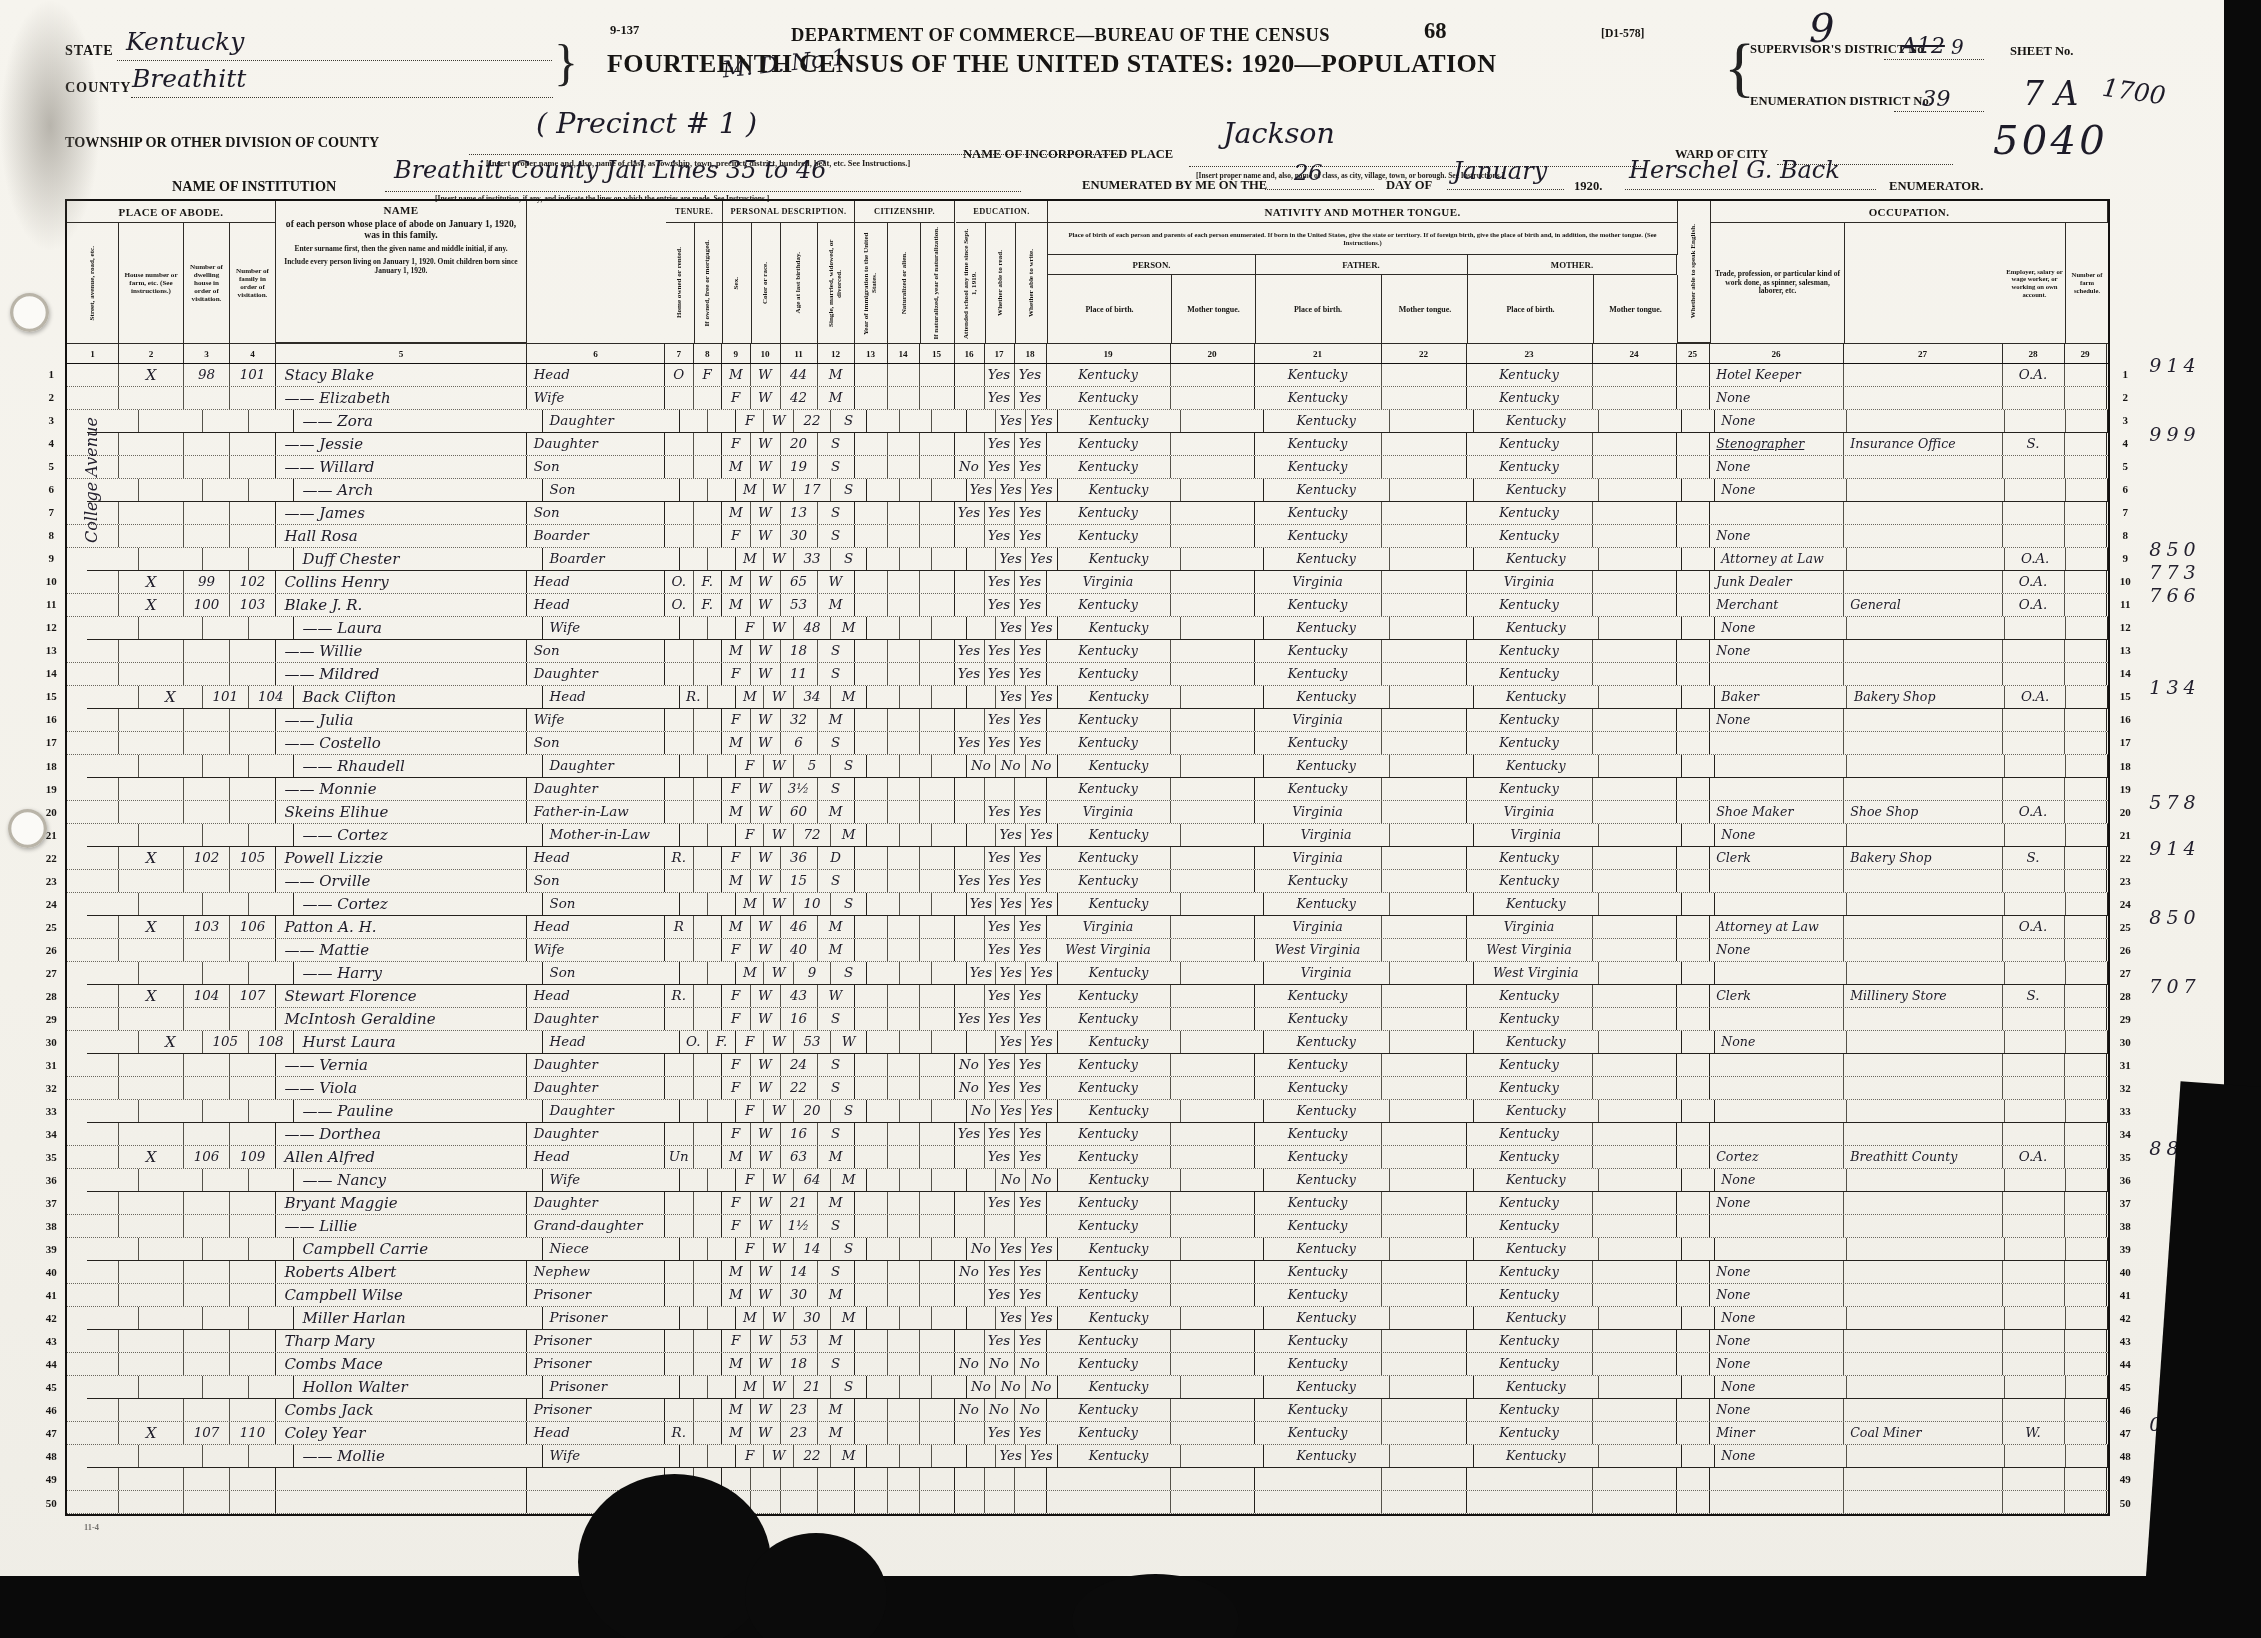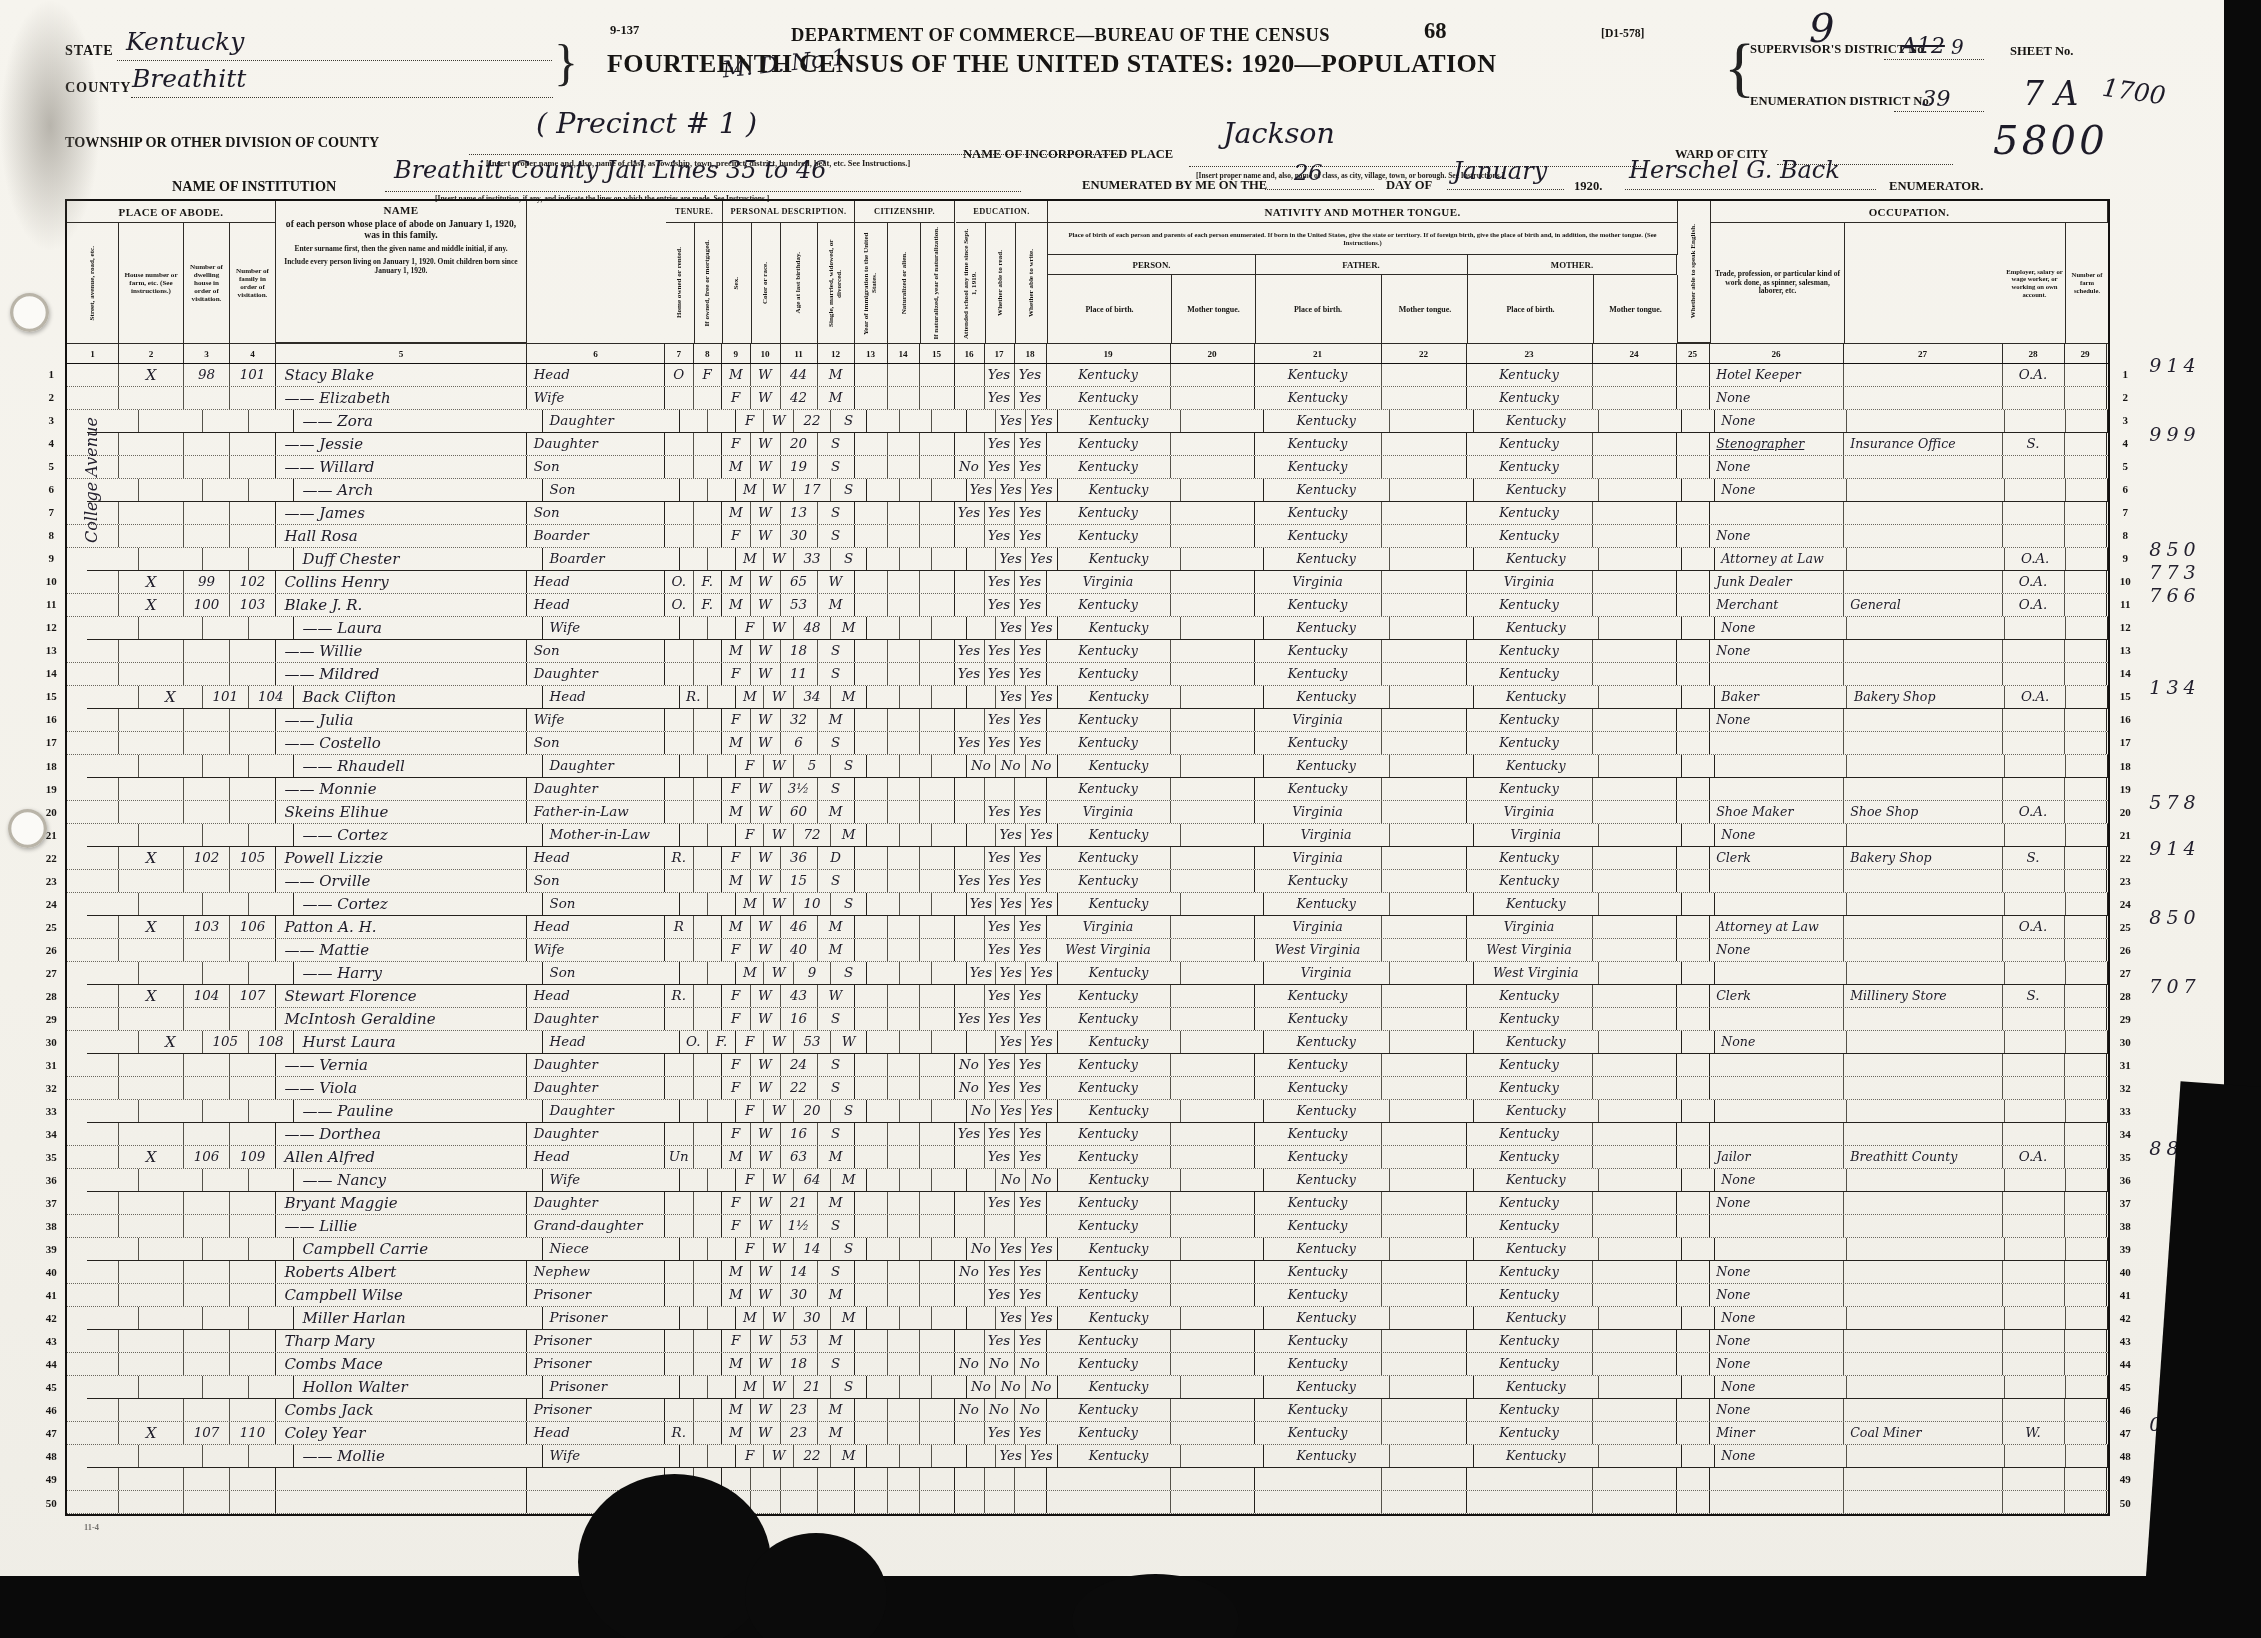--- a/index.html
+++ b/index.html
@@ -102,21 +102,21 @@
   <div class="hwBig" style="left:536px;top:107px;font-size:28.5px;">( Precinct # 1 )</div>
   <div class="dotl" style="left:469px;top:154px;width:653px;"></div>
   <div class="pt hint" style="left:486px;top:159px;">[Insert proper name and, also, name of class, as township, town, precinct, district, hundred, beat, etc.   See Instructions.]</div>
 
   <div class="pt b" style="left:963px;top:147px;font-size:12.6px;">NAME OF INCORPORATED PLACE</div>
   <div class="hwBig" style="left:1223px;top:117px;font-size:28.5px;">Jackson</div>
   <div class="dotl" style="left:1189px;top:166px;width:452px;"></div>
   <div class="pt hint" style="left:1196px;top:171px;font-size:7.5px;">[Insert proper name and, also, name of class, as city, village, town, or borough.   See Instructions.]</div>
   <div class="pt b" style="left:1675px;top:147px;font-size:12.6px;">WARD OF CITY</div>
   <div class="dotl" style="left:1777px;top:164px;width:176px;"></div>
-  <div class="hwBig" style="left:1993px;top:117px;font-size:40px;letter-spacing:3.3px;">5800</div>
+  <div class="hwBig" style="left:1993px;top:117px;font-size:40px;letter-spacing:3.3px;">5040</div>
 
   <div class="pt b" style="left:172px;top:178px;font-size:14.2px;">NAME OF INSTITUTION</div>
   <div class="hwBig" style="left:394px;top:156px;font-size:24px;">Breathitt County Jail  Lines 35 to 46</div>
   <div class="dotl" style="left:385px;top:191px;width:636px;"></div>
   <div class="pt hint" style="left:435px;top:194px;font-size:7.5px;">[Insert name of institution, if any, and indicate the lines on which the entries are made.   See Instructions.]</div>
 
   <div class="pt b" style="left:1082px;top:178px;font-size:12.6px;">ENUMERATED BY ME ON THE</div>
   <div class="hwBig" style="left:1294px;top:159px;font-size:22.6px;">26</div>
   <div class="dotl" style="left:1265px;top:189px;width:109px;"></div>
   <div class="pt b" style="left:1386px;top:178px;font-size:12.6px;">DAY OF</div>
@@ -1331,21 +1331,21 @@
             <div class="cell hw" style="width: 30px;"></div>
             <div class="cell hw" style="width: 30px;">Yes</div>
             <div class="cell hw gb" style="width: 32px;">Yes</div>
             <div class="cell hw c-pob" style="width: 124px;">Kentucky</div>
             <div class="cell hw gb" style="width: 84px;"></div>
             <div class="cell hw c-pob" style="width: 127px;">Kentucky</div>
             <div class="cell hw gb" style="width: 85px;"></div>
             <div class="cell hw c-pob" style="width: 126px;">Kentucky</div>
             <div class="cell hw gb" style="width: 84px;"></div>
             <div class="cell hw gb" style="width: 33px;"></div>
-            <div class="cell hw c-occ" style="width: 134px;">Jailor</div>
+            <div class="cell hw c-occ" style="width: 134px;">Cortez</div>
             <div class="cell hw c-occ" style="width: 159px;">Breathitt County</div>
             <div class="cell hw" style="width: 62px;">O.A.</div>
             <div class="cell hw gb" style="width: 42px;"></div>
           </div>
           <div class="trow solid">
             <div class="cell hw" style="width: 52px;"></div>
             <div class="cell hw c-house" style="width: 65px;"></div>
             <div class="cell hw" style="width: 46px;"></div>
             <div class="cell hw gb" style="width: 46px;"></div>
             <div class="cell hw gb c-name" style="width: 251px;">—— Nancy</div>

